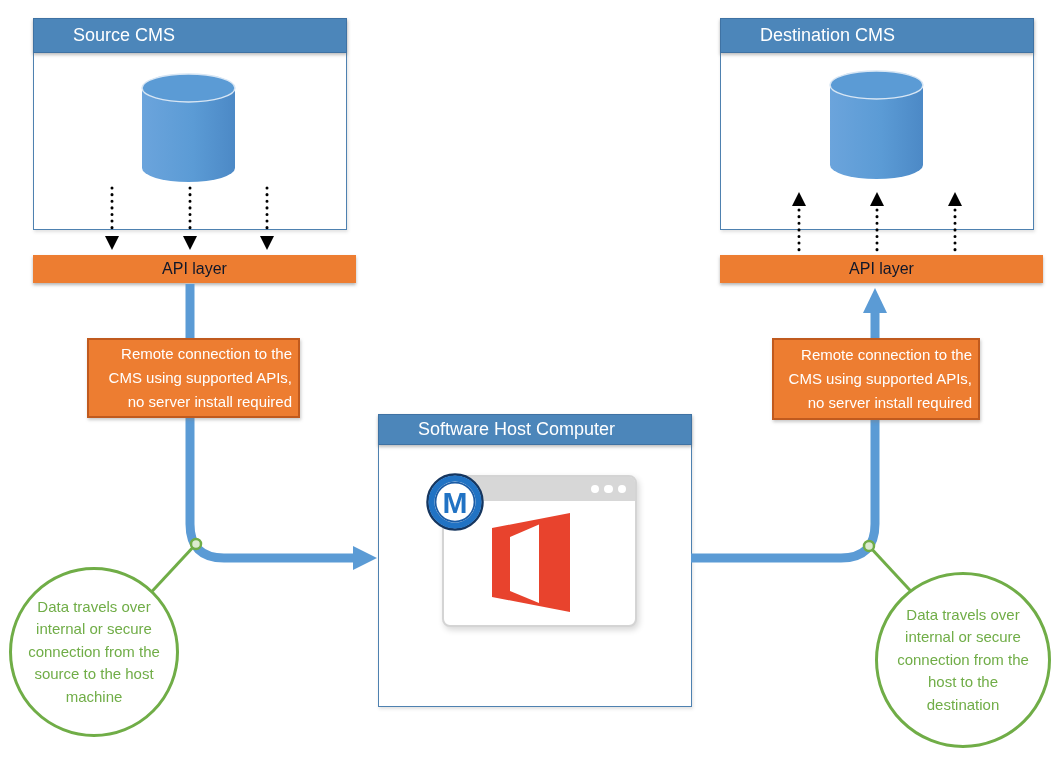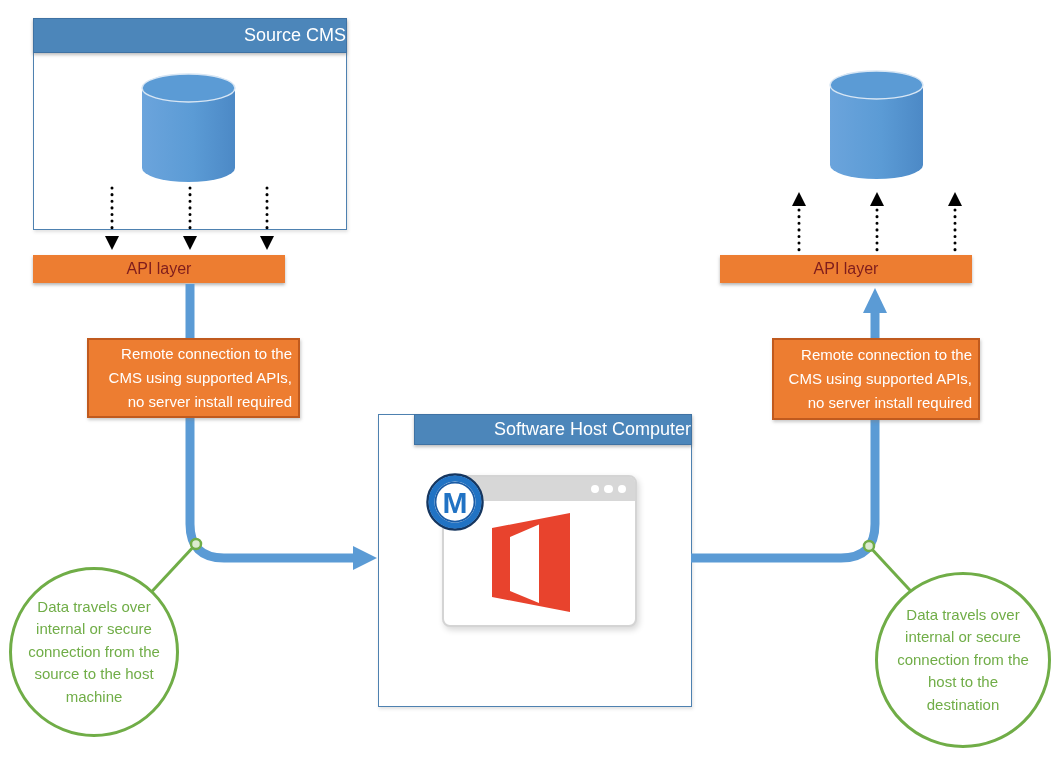--- a/index.html
+++ b/index.html
@@ -7,27 +7,27 @@
   .canvas{position:relative;width:1056px;height:768px;background:#fff;overflow:hidden;}
 
   
   .layer-boxes{position:absolute;inset:0;z-index:1;}
   .overlay{position:absolute;left:0;top:0;z-index:2;pointer-events:none;}
   .layer-notes{position:absolute;inset:0;z-index:3;pointer-events:none;}
 
   
   .big-box{position:absolute;background:#fff;border:1px solid #4E81B0;box-shadow:1px 2px 3px rgba(140,140,140,.25);}
   .box-header{position:absolute;left:-1px;right:-1px;top:-1px;height:33px;background:#4C86BA;border:1px solid #3F72A3;
-    display:flex;align-items:center;justify-content:flex-end;color:#fff;font-size:18px;
+    display:flex;align-items:center;justify-content:flex-start;color:#fff;font-size:18px;
     box-shadow:0 2px 3px rgba(110,110,110,.45);padding-left:39px;}
-  .host-header{height:29px;margin-left:36px;}
+  .host-header{height:29px;}
 
   
-  .api-bar{position:absolute;width:252px;height:28px;background:#ED7D31;
-    display:flex;align-items:center;justify-content:center;color:#7f1d1d;font-size:16px;
+  .api-bar{position:absolute;width:323px;height:28px;background:#ED7D31;
+    display:flex;align-items:center;justify-content:center;color:#0f172a;font-size:16px;
     box-shadow:0 2px 3px rgba(110,110,110,.5);}
 
   
   .note-box{position:absolute;background:#ED7D31;border:2px solid #C05A1E;color:#fff;
     display:flex;align-items:center;justify-content:center;text-align:right;
     font-size:15px;line-height:1.6;padding:2px 6px;box-sizing:border-box;
     box-shadow:1px 2px 3px rgba(120,120,120,.4);}
 
   
   .callout-circle{position:absolute;border:3px solid #70AD47;border-radius:50%;background:#fff;
@@ -53,20 +53,25 @@
 
 <div class="canvas">
 
   <div class="layer-boxes">
     <div class="big-box" style="left:33px;top:18px;width:312px;height:210px;">
       <div class="box-header">
         <span>Source CMS</span>
       </div>
     </div>
 
+    <div class="big-box" style="left:720px;top:18px;width:312px;height:210px;">
+      <div class="box-header">
+        <span>Destination CMS</span>
+      </div>
+    </div>
 
     <div class="api-bar" style="left:33px;top:255px;">
       <span>API layer</span>
     </div>
 
     <div class="api-bar" style="left:720px;top:255px;">
       <span>API layer</span>
     </div>
 
     <div class="big-box" style="left:378px;top:414px;width:312px;height:291px;">

